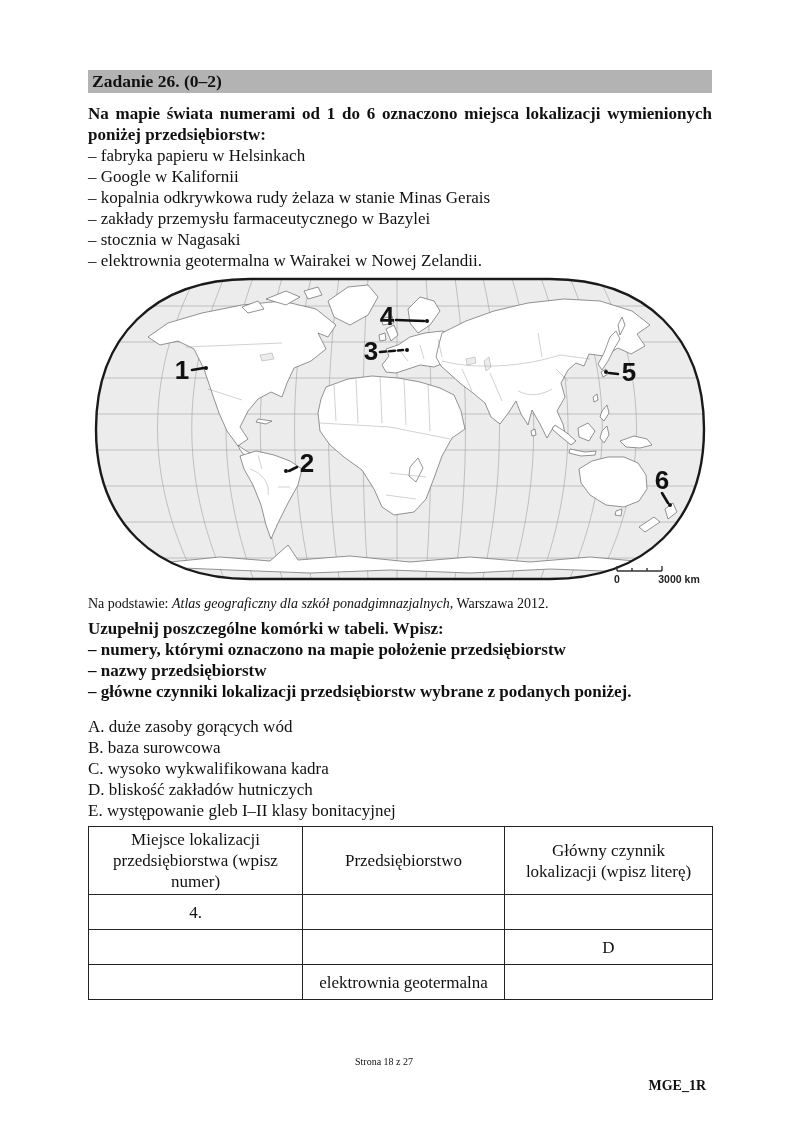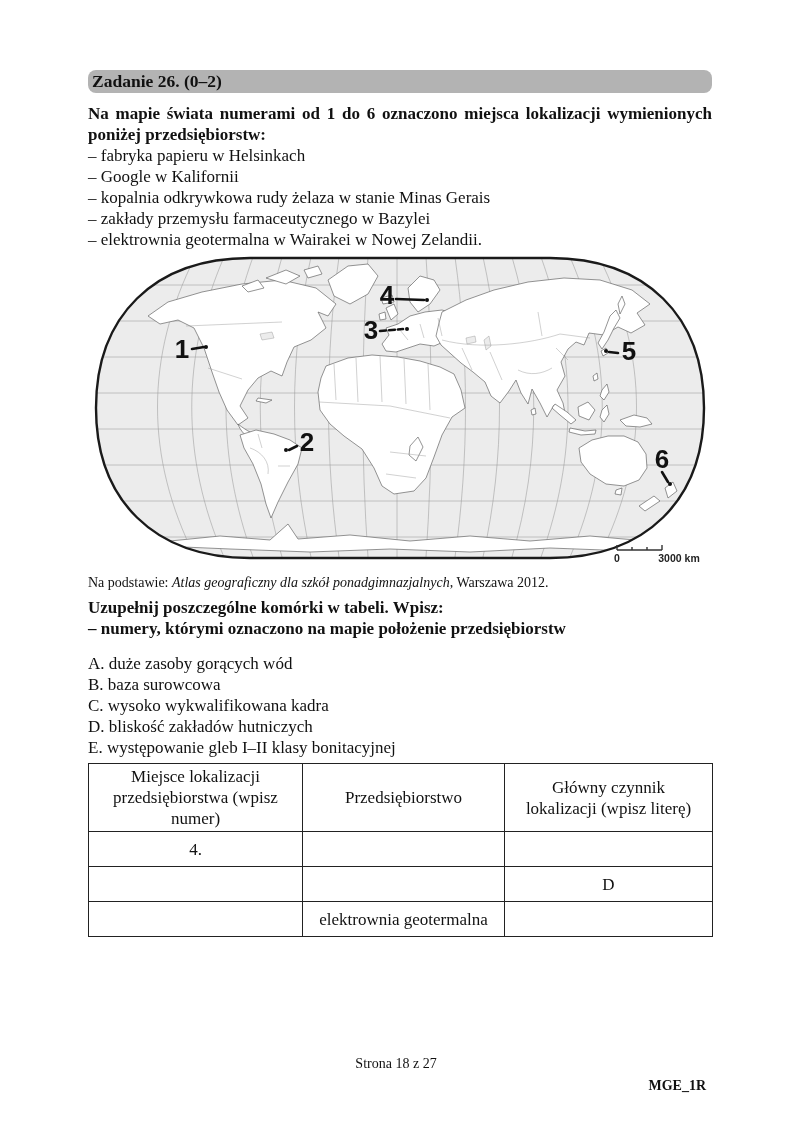--- a/index.html
+++ b/index.html
@@ -1,54 +1,55 @@
 <!DOCTYPE html>
 <html><head>
 <meta charset="utf-8">
 <style>
   html,body{margin:0;padding:0;background:#888;}
   .sheet{position:relative;width:800px;height:1131px;background:#ffffff;
          font-family:"Liberation Serif", serif;font-size:17px;color:#111;overflow:hidden;}
   .content{position:absolute;left:88px;top:70px;width:624px;}
   .task-bar{background:#b3b3b3;font-weight:bold;font-size:17.5px;height:23px;
-            line-height:23px;padding-left:4px;box-sizing:border-box;border-radius:8px;}
+            line-height:23px;padding-left:4px;box-sizing:border-box;}
   .intro{margin-top:10px;line-height:21px;text-align:justify;font-weight:bold;}
   .line{line-height:21px;}
   .map-fig{width:620px;margin:2px auto 0 auto;}
   .src{margin-top:5px;text-align:left;font-size:14px;line-height:18px;}
   .src .t{font-style:italic;}
   .instr{margin-top:5px;font-weight:bold;}
   .factors{margin-top:14px;font-family:Liberation Serif, serif;}
   table.ans{border-collapse:collapse;width:624px;margin-top:5px;table-layout:fixed;}
   table.ans th,table.ans td{border:1.5px solid #222;text-align:center;vertical-align:middle;
        font-weight:normal;font-size:17px;line-height:21px;padding:2px 10px;box-sizing:border-box;}
   table.ans th{height:57px;}
   table.ans td{height:35px;}
   .col1{width:214px;}.col2{width:202px;}.col3{width:208px;}
-  .page-num{position:absolute;top:1056px;left:84px;width:624px;text-align:center;
-            font-size:14px;}
+  .page-num{position:absolute;top:1056px;left:72px;width:624px;text-align:center;
+            font-size:10px;}
   .exam-code{position:absolute;top:1078px;right:94px;font-weight:bold;font-size:14px;}
   svg text.num{font-family:"Liberation Sans",sans-serif;font-weight:bold;font-size:26px;fill:#111;}
   svg text.scl{font-family:"Liberation Sans",sans-serif;font-weight:bold;font-size:10.5px;fill:#222;}
 </style>
 </head>
 <body>
 
 <div class="sheet">
   <div class="content">
 
     <div class="task-bar">Zadanie 26. (0–2)</div>
 
     <div class="intro">Na mapie świata numerami od 1 do 6 oznaczono miejsca lokalizacji wymienionych poniżej przedsiębiorstw:</div>
 
     <div>
       <div class="line">– fabryka papieru w Helsinkach</div>
       <div class="line">– Google w Kalifornii</div>
       <div class="line">– kopalnia odkrywkowa rudy żelaza w stanie Minas Gerais</div>
       <div class="line">– zakłady przemysłu farmaceutycznego w Bazylei</div>
+      <div class="line">– stocznia w Nagasaki</div>
       <div class="line">– elektrownia geotermalna w Wairakei w Nowej Zelandii.</div>
     </div>
 
     <div class="map-fig">
       <svg viewBox="0 0 620 312" width="620" height="312" xmlns="http://www.w3.org/2000/svg">
         <defs>
           <clipPath id="mapclip">
             <path d="M160,6 L460,6 C556,6 614,64 614,156 C614,248 556,306 460,306 L160,306 C64,306 6,248 6,156 C6,64 64,6 160,6 Z"></path>
           </clipPath>
         </defs>
@@ -188,20 +189,22 @@
           <text class="scl" x="589" y="310" text-anchor="middle">3000 km</text>
         </g>
       </svg>
     </div>
 
     <div class="src"><span>Na podstawie: </span><span class="t">Atlas geograficzny dla szkół ponadgimnazjalnych</span><span>, Warszawa 2012.</span></div>
 
     <div class="instr">
       <div class="line">Uzupełnij poszczególne komórki w tabeli. Wpisz:</div>
       <div class="line">– numery, którymi oznaczono na mapie położenie przedsiębiorstw</div>
+      <div class="line">– nazwy przedsiębiorstw</div>
+      <div class="line">– główne czynniki lokalizacji przedsiębiorstw wybrane z podanych poniżej.</div>
     </div>
 
     <div class="factors">
       <div class="line">A. duże zasoby gorących wód</div>
       <div class="line">B. baza surowcowa</div>
       <div class="line">C. wysoko wykwalifikowana kadra</div>
       <div class="line">D. bliskość zakładów hutniczych</div>
       <div class="line">E. występowanie gleb I–II klasy bonitacyjnej</div>
     </div>
 

